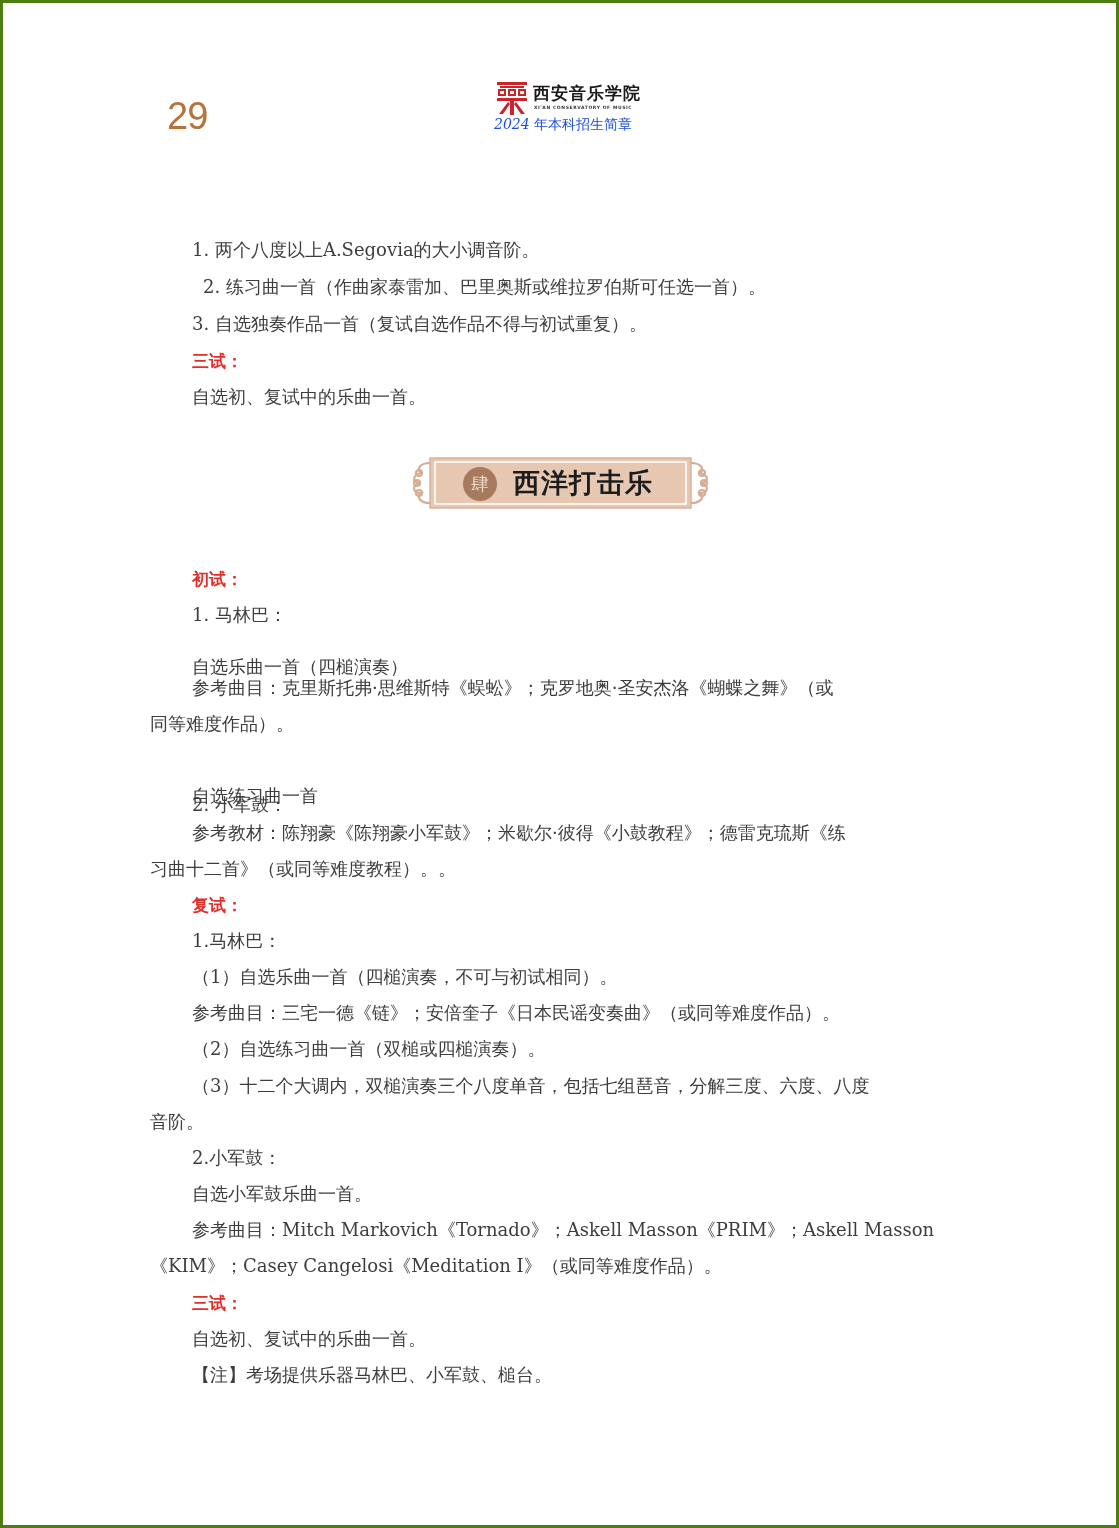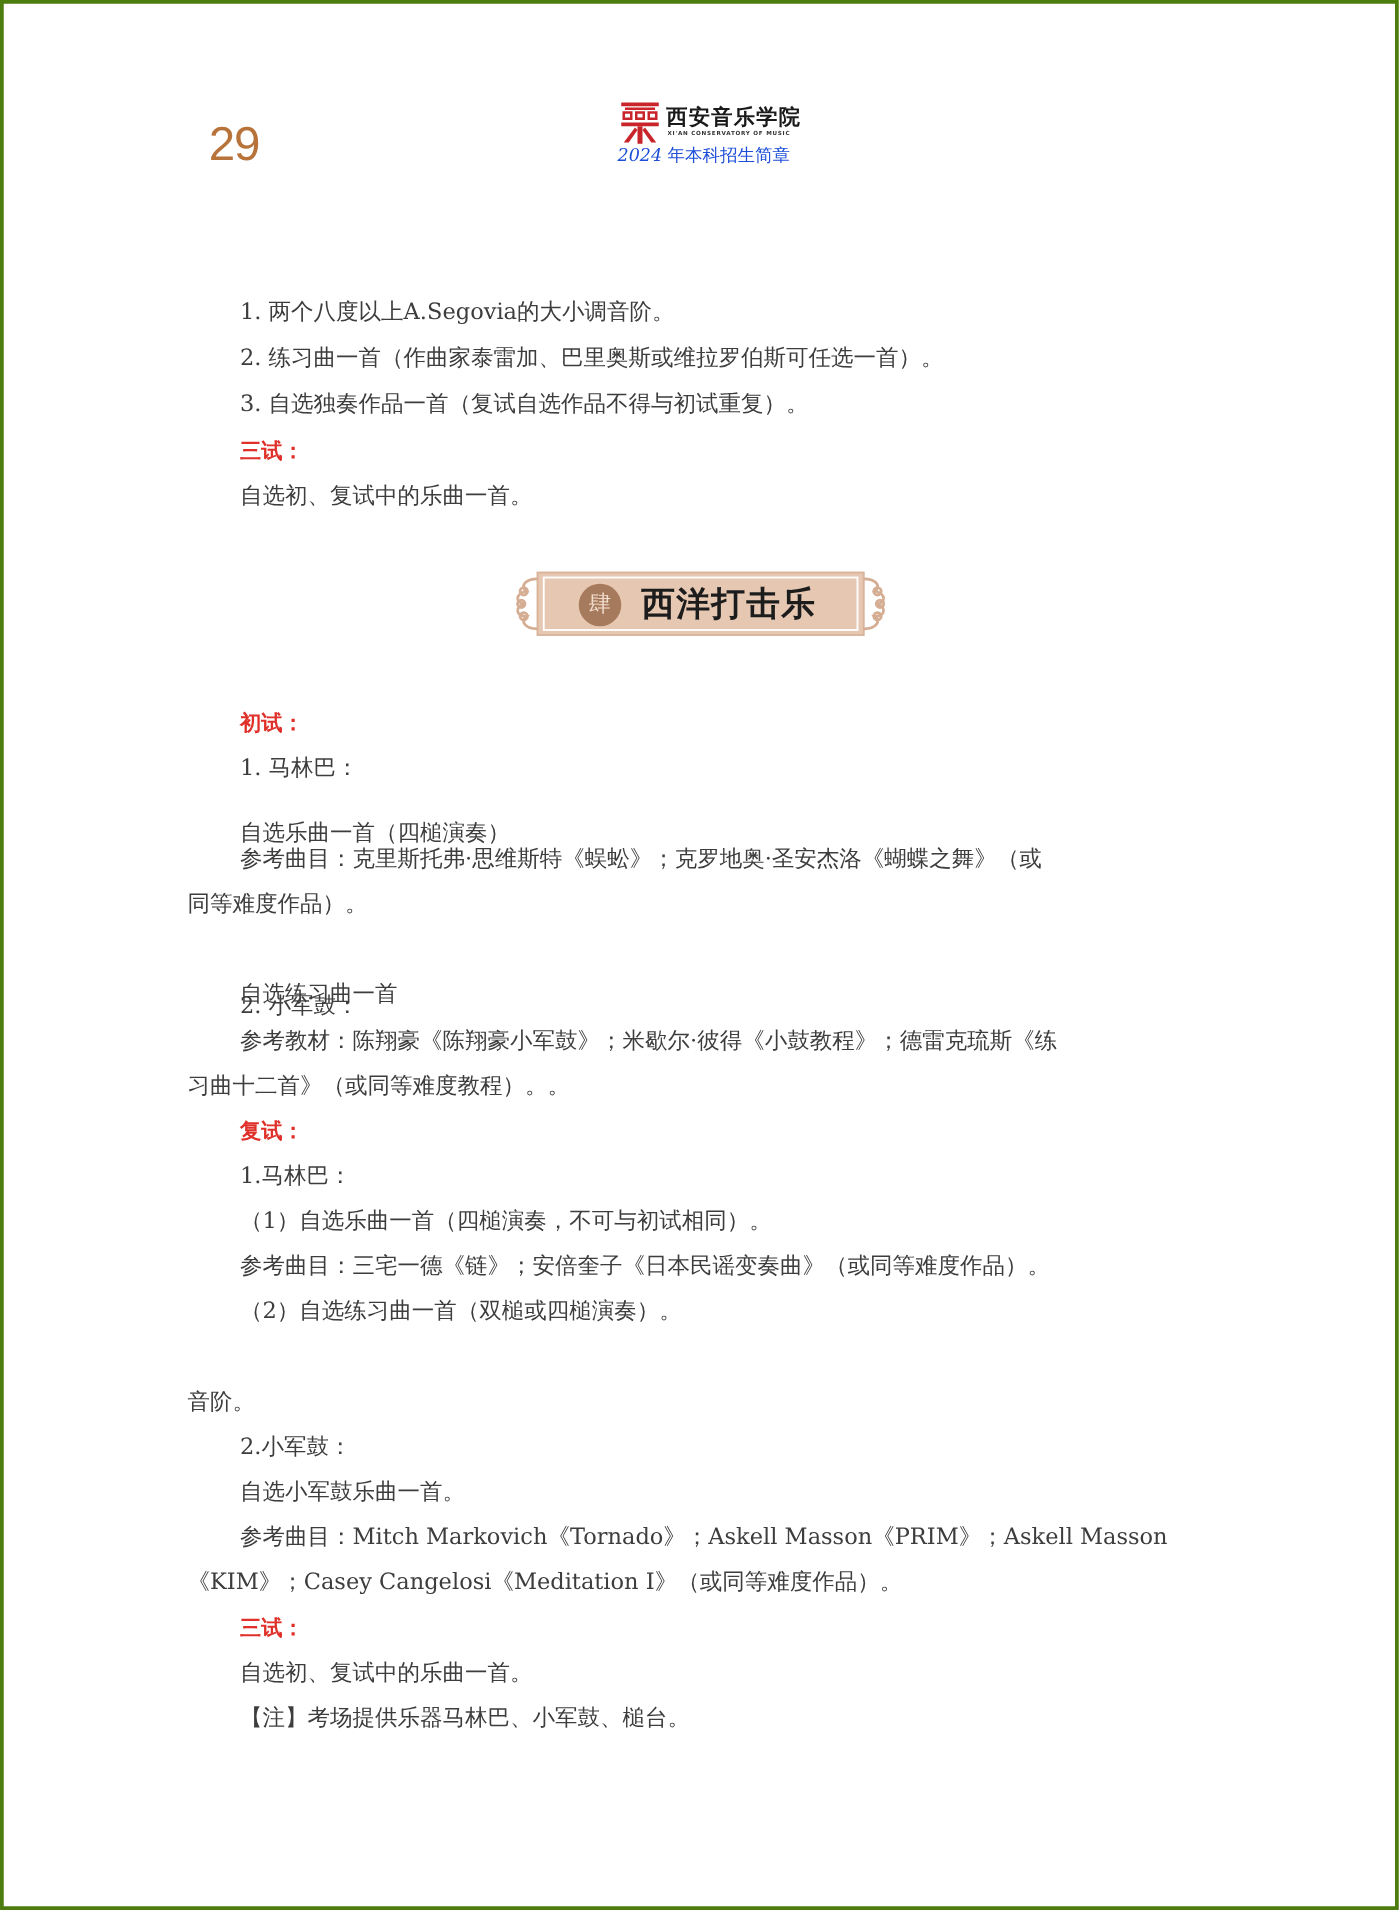--- a/index.html
+++ b/index.html
@@ -76,21 +76,21 @@
     </svg>
     <div class="brand-name">西安音乐学院</div>
     <div class="brand-en">XI'AN CONSERVATORY OF MUSIC</div>
     <div class="brand-sub">
       <span class="yr">2024</span>
       <span>年本科招生简章</span>
     </div>
   </div>
 
   <div class="line" style="left:189px; top:235px;">1. 两个八度以上A.Segovia的大小调音阶。</div>
-  <div class="line" style="left:189px; top:272px;">2. 练习曲一首（作曲家泰雷加、巴里奥斯或维拉罗伯斯可任选一首）。</div>
+  <div class="line" style="left:200px; top:272px;">2. 练习曲一首（作曲家泰雷加、巴里奥斯或维拉罗伯斯可任选一首）。</div>
   <div class="line" style="left:189px; top:309px;">3. 自选独奏作品一首（复试自选作品不得与初试重复）。</div>
   <div class="line red" style="left:189px; top:346px;">三试：</div>
   <div class="line" style="left:189px; top:382px;">自选初、复试中的乐曲一首。</div>
 
   <div class="banner">
     <svg width="305" height="56" viewBox="0 0 305 56" style="position:absolute;left:0;top:0;">
       <rect x="22" y="3" width="261" height="50" fill="#e6c7b2" stroke="#d9b39a" stroke-width="1.5"></rect>
       <rect x="27" y="7" width="251" height="42" fill="none" stroke="#ffffff" stroke-width="1.5"></rect>
       <g fill="none" stroke="#d5ad93" stroke-width="2.2">
         <path d="M22 8 C12 8 8 14 13 18 C4 20 4 28 12 28 C4 30 4 38 13 38 C8 42 12 48 22 48"></path>
@@ -115,20 +115,21 @@
   <div class="line" style="left:189px; top:745px;margin-top:45px;">2. 小军鼓：</div>
   <div class="line" style="left:189px; top:781px;">自选练习曲一首</div>
   <div class="line" style="left:189px; top:818px;">参考教材：陈翔豪《陈翔豪小军鼓》；米歇尔·彼得《小鼓教程》；德雷克琉斯《练</div>
   <div class="line" style="left:147px; top:854px;">习曲十二首》（或同等难度教程）。。</div>
 
   <div class="line red" style="left:189px; top:890px;">复试：</div>
   <div class="line" style="left:189px; top:926px;">1.马林巴：</div>
   <div class="line" style="left:189px; top:962px;">（1）自选乐曲一首（四槌演奏，不可与初试相同）。</div>
   <div class="line" style="left:189px; top:998px;">参考曲目：三宅一德《链》；安倍奎子《日本民谣变奏曲》（或同等难度作品）。</div>
   <div class="line" style="left:189px; top:1034px;">（2）自选练习曲一首（双槌或四槌演奏）。</div>
+  <div class="line" style="left:189px; top:1071px;">（3）十二个大调内，双槌演奏三个八度单音，包括七组琶音，分解三度、六度、八度</div>
   <div class="line" style="left:147px; top:1107px;">音阶。</div>
   <div class="line" style="left:189px; top:1143px;">2.小军鼓：</div>
   <div class="line" style="left:189px; top:1179px;">自选小军鼓乐曲一首。</div>
   <div class="line" style="left:189px; top:1215px;">参考曲目：Mitch Markovich《Tornado》；Askell Masson《PRIM》；Askell Masson</div>
   <div class="line" style="left:147px; top:1251px;">《KIM》；Casey Cangelosi《Meditation I》（或同等难度作品）。</div>
 
   <div class="line red" style="left:189px; top:1288px;">三试：</div>
   <div class="line" style="left:189px; top:1324px;">自选初、复试中的乐曲一首。</div>
   <div class="line" style="left:189px; top:1360px;">【注】考场提供乐器马林巴、小军鼓、槌台。</div>
 

